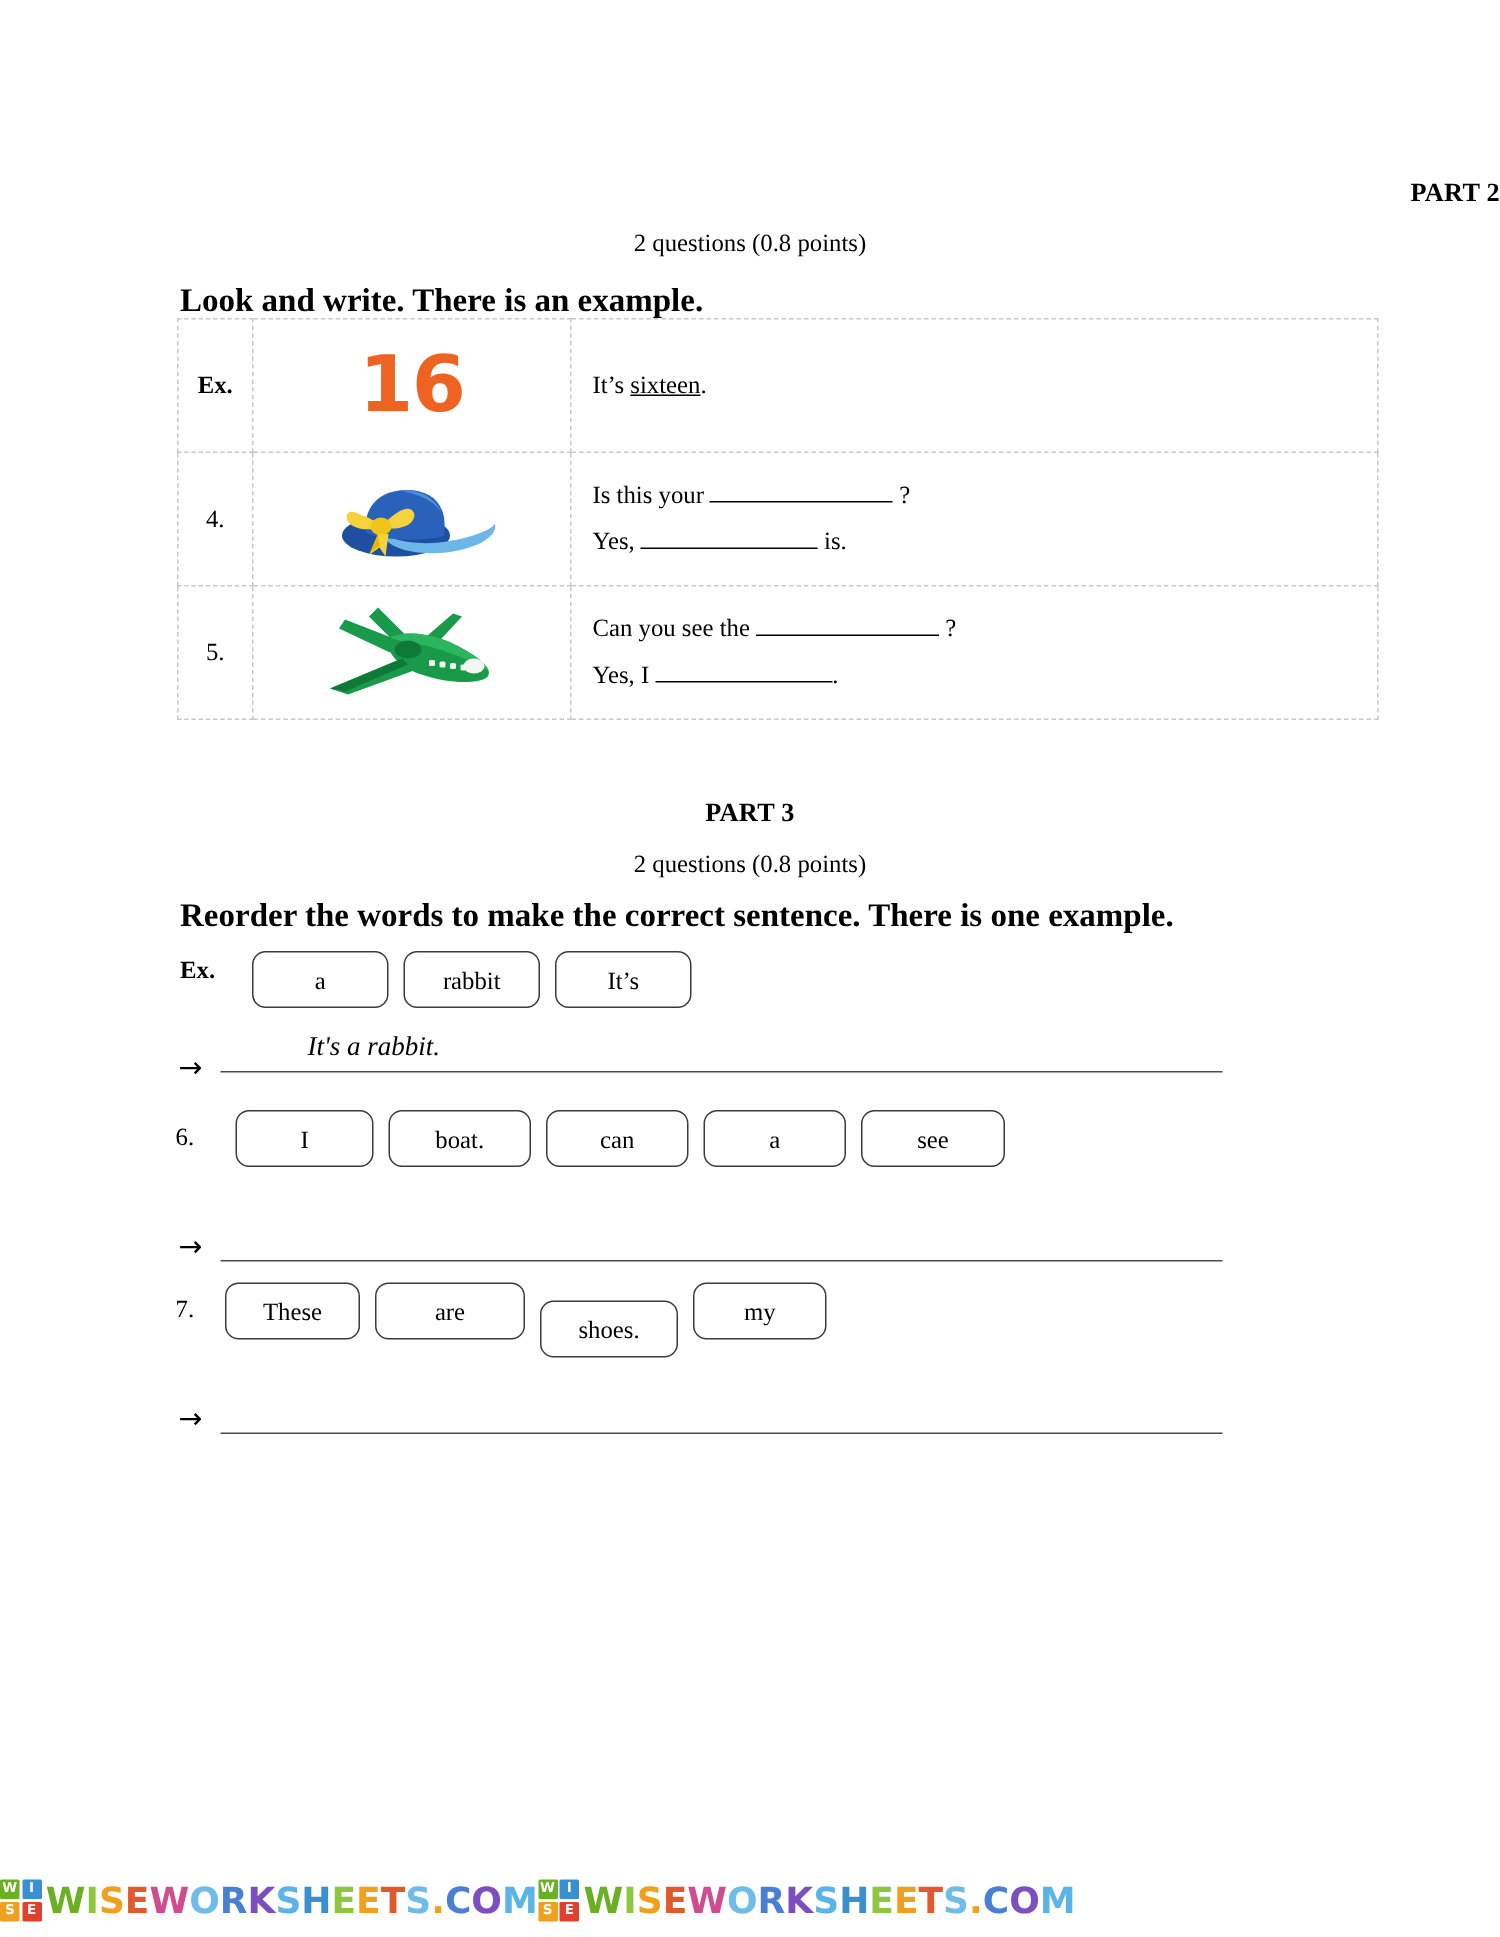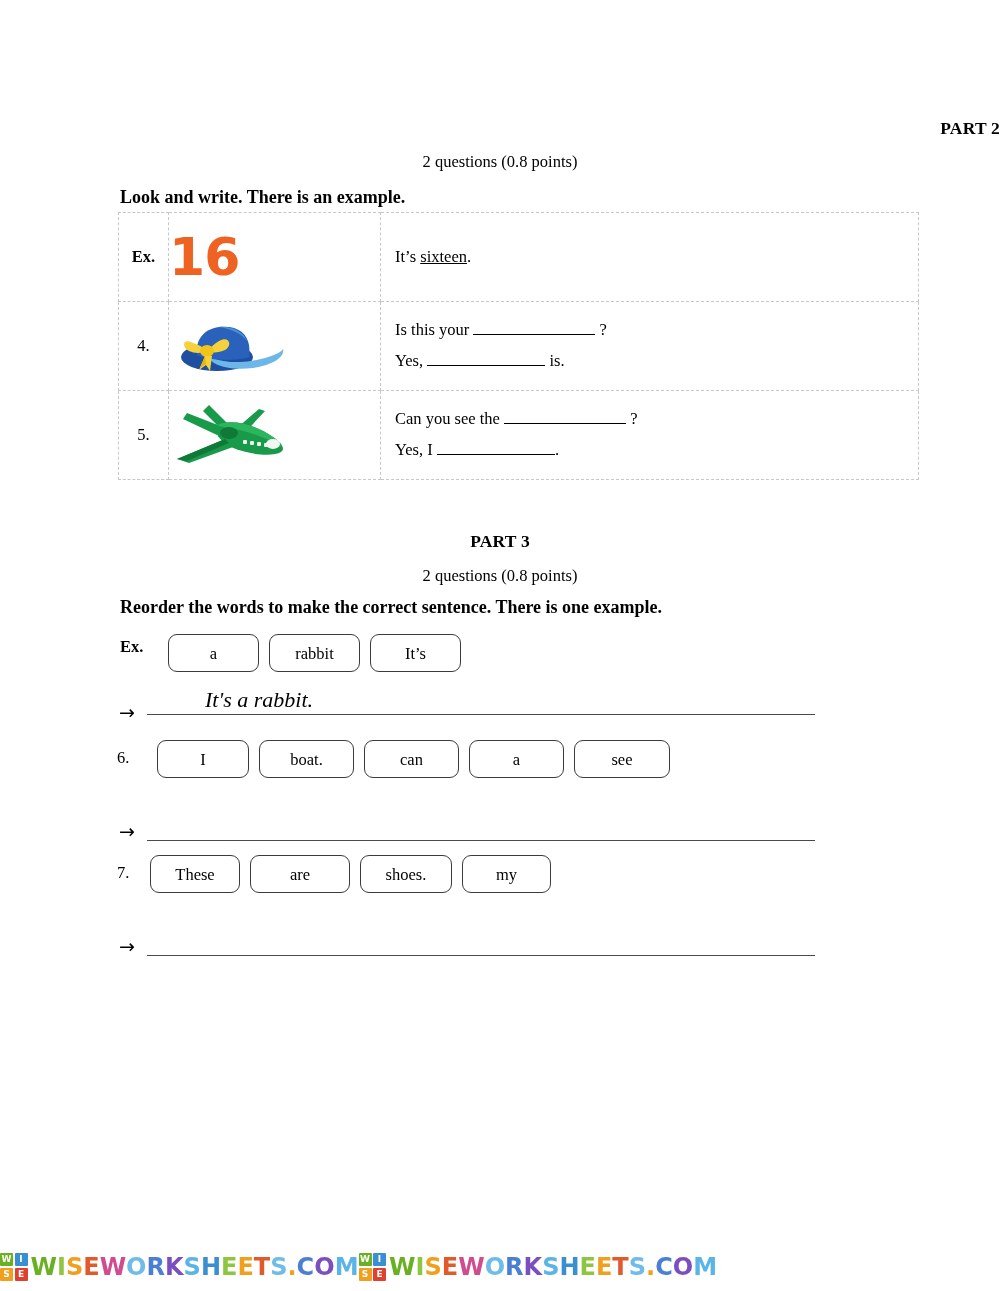--- a/index.html
+++ b/index.html
@@ -35,21 +35,21 @@
     position: absolute;
     left: 0;
     width: 1000px;
     text-align: center;
     font-size: 16.5px;
   }
   .instruction {
     position: absolute;
     left: 120px;
     font-weight: bold;
-    font-size: 18px;
+    font-size: 22px;
   }
 
   
   .wtable {
     position: absolute;
     left: 118px;
     top: 212px;
     width: 800px;
     border-collapse: collapse;
     table-layout: fixed;
@@ -63,21 +63,21 @@
   .col-pic   { width: 212px; }
   .col-text  { width: 538px; }
 
   .cell-num {
     text-align: center;
     font-size: 16.5px;
   }
   .cell-num.ex { font-weight: bold; }
 
   .cell-pic {
-    text-align: left;
+    text-align: center;
     height: 88px;
   }
   .cell-text {
     padding-left: 14px !important;
     font-size: 16.5px;
     line-height: 1.85;
   }
   .cell-text .line2 { display: block; }
 
   u.ans { }
@@ -138,21 +138,21 @@
     line-height: 1;
   }
   .answer-line {
     position: absolute;
     border-bottom: 1.5px solid #4a4a4a;
     height: 0;
   }
   .answer-text {
     position: absolute;
     font-style: italic;
-    font-size: 22px;
+    font-size: 18px;
   }
 
   
   .footer {
     position: absolute;
     left: 0;
     top: 1243px;
     width: 1000px;
     height: 48px;
     display: flex;
@@ -304,21 +304,21 @@
     <div class="wordbox" style="width:95px;">a</div>
     <div class="wordbox" style="width:96px;">see</div>
   </div>
   <div class="arrow" style="left:119px; top:822px;">→</div>
   <div class="answer-line" style="left:147px; top:840px; width:668px;"></div>
 
   <div class="q-label" style="left:117px; top:863px;">7.</div>
   <div class="wordrow" style="left:150px; top:855px;">
     <div class="wordbox" style="width:90px;text-align:center;">These</div>
     <div class="wordbox" style="width:100px;">are</div>
-    <div class="wordbox" style="width:92px;">shoes.</div>
+    <div class="wordbox" style="width:92px;margin-top:12px;">shoes.</div>
     <div class="wordbox" style="width:89px;">my</div>
   </div>
   <div class="arrow" style="left:119px; top:937px;">→</div>
   <div class="answer-line" style="left:147px; top:955px; width:668px;"></div>
 
   <div class="footer">
     <div class="wm-unit">
       <div class="wm-logo">
         <span style="background:#6ab023;">W</span>
         <span style="background:#3a8fd0;">I</span>

